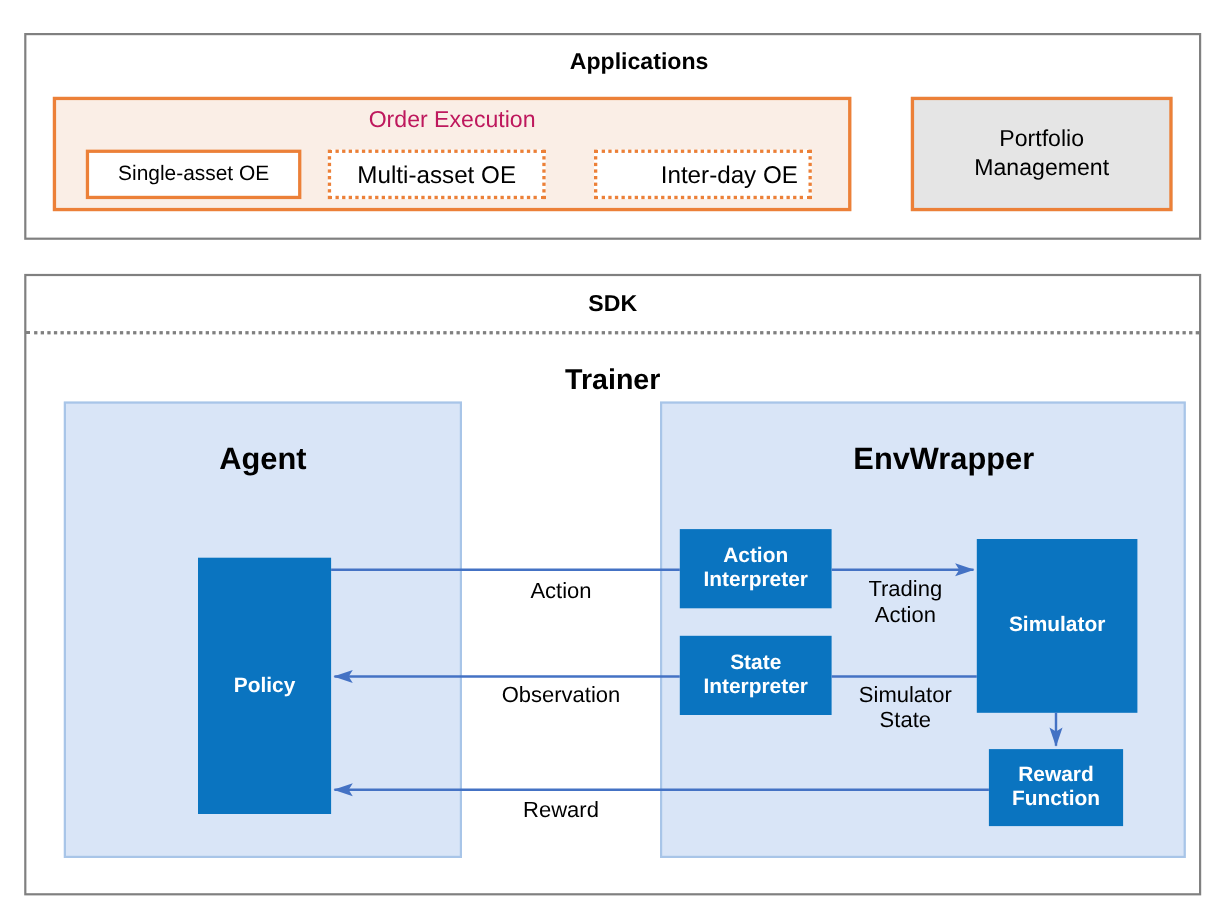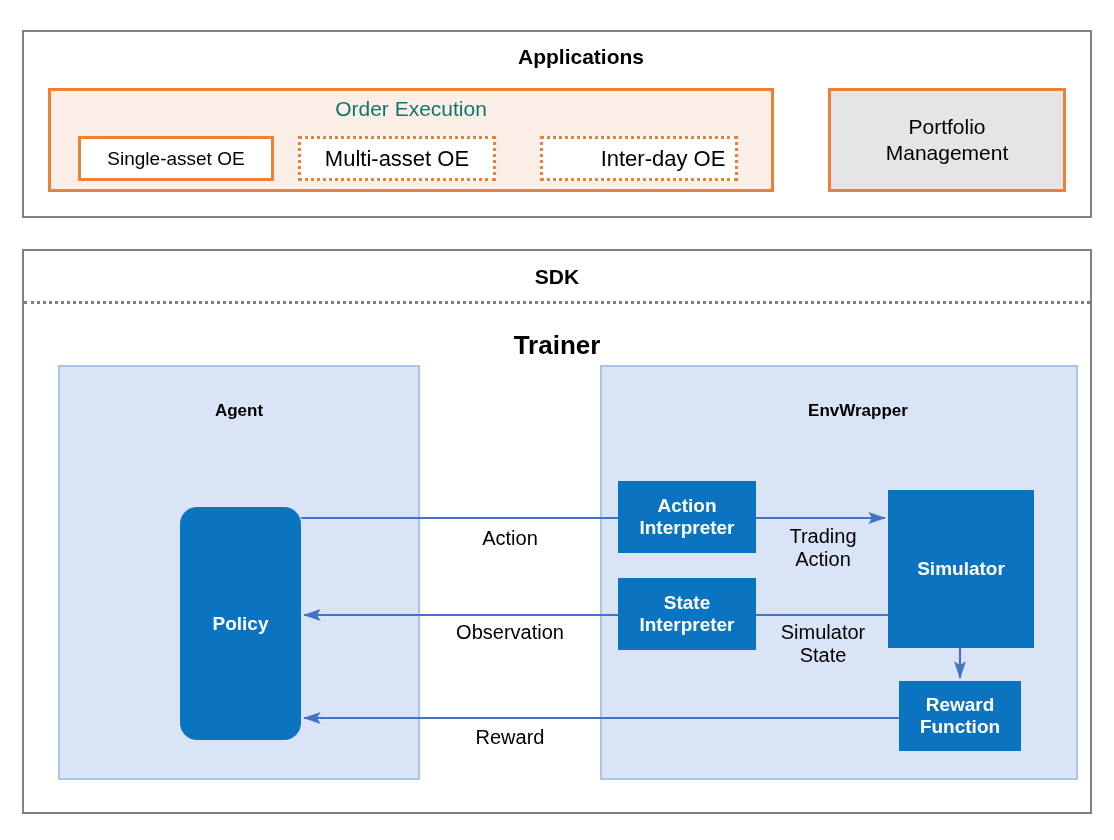--- a/index.html
+++ b/index.html
@@ -44,21 +44,21 @@
   }
 
   
   .orange-panel {
     background: #faeee6;
     border: 3px solid #ec8038;
   }
   .orange-panel-title {
     font-size: 21px;
     text-align: center;
-    color: #0f766e;
+    color: #be185d;
     line-height: 1.15;
   }
   .orange-box-solid {
     background: #ffffff;
     border: 3px solid #ec8038;
     display: flex;
     align-items: center;
     justify-content: center;
     text-align: center;
     font-size: 19px;
@@ -95,21 +95,21 @@
   }
   .blue-panel {
     background: #d9e5f7;
     border: 2px solid #a8c5e8;
   }
   .blue-panel-title {
     position: absolute;
     width: 100%;
     text-align: center;
     font-weight: bold;
-    font-size: 17px;
+    font-size: 28px;
     color: #000000;
   }
   .blue-box {
     background: #0a74c0;
     color: #ffffff;
     font-weight: bold;
     font-size: 19px;
     display: flex;
     align-items: center;
     justify-content: center;
@@ -174,21 +174,21 @@
   <div class="abs sub-title" style="left:22px; top:331px; width:1070px;">Trainer</div>
 
   <div class="abs blue-panel" style="left:58px; top:365px; width:362px; height:415px;">
     <div class="blue-panel-title" style="left:0; top:34px;">Agent</div>
   </div>
 
   <div class="abs blue-panel" style="left:600px; top:365px; width:478px; height:415px;">
     <div class="blue-panel-title" style="left:0; top:34px;padding-left:19px;">EnvWrapper</div>
   </div>
 
-  <div class="abs blue-box" style="left:180px; top:507px; width:121px; height:233px;border-radius:17px;">
+  <div class="abs blue-box" style="left:180px; top:507px; width:121px; height:233px;">
     <span>Policy</span>
   </div>
 
   <div class="abs blue-box" style="left:618px; top:481px; width:138px; height:72px;">
     <span style="white-space: pre-line;">Action
 Interpreter</span>
   </div>
 
   <div class="abs blue-box" style="left:618px; top:578px; width:138px; height:72px;">
     <span style="white-space: pre-line;">State

